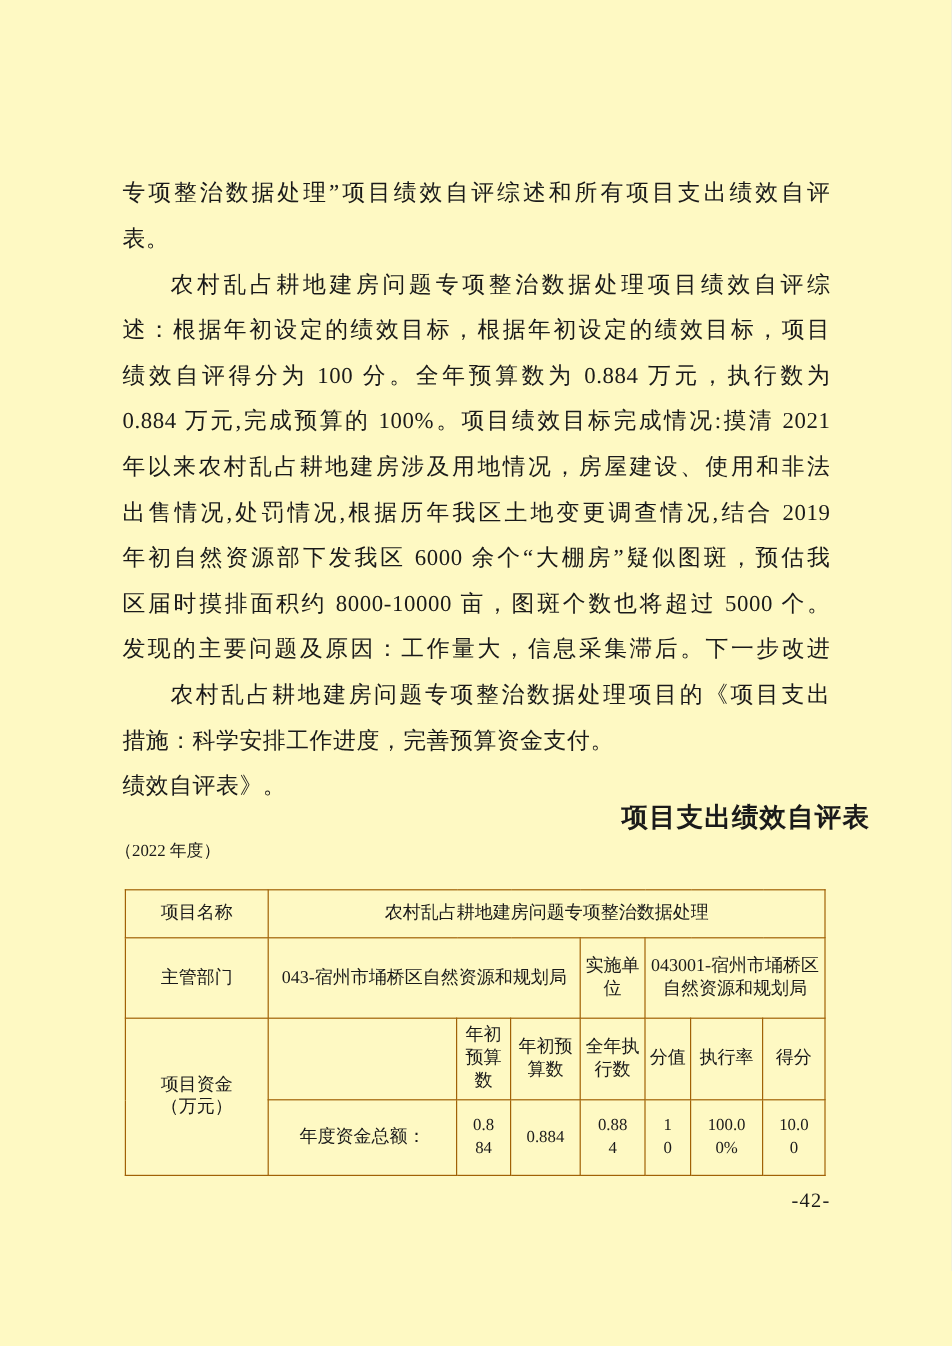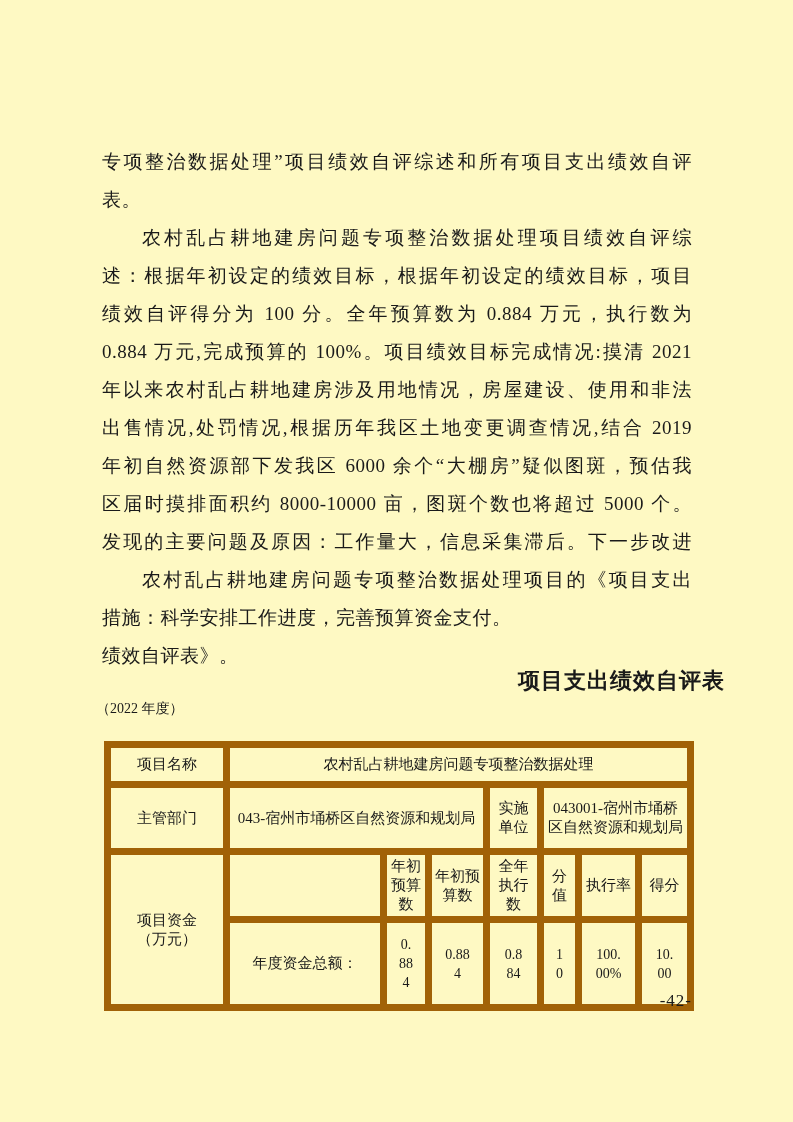--- a/index.html
+++ b/index.html
@@ -51,21 +51,21 @@
   }
   
   table.eval-table{
     position:absolute;
     left:104px;top:741px;
     width:583px;
     border-collapse:collapse;
     table-layout:fixed;
   }
   table.eval-table td{
-    border:7px solid #a16207;
+    border:1px solid #a16207;
     text-align:center;
     vertical-align:middle;
     font-size:15px;
     line-height:19px;
     padding:2px 3px;
     word-break:break-all;
   }
   tr.r1{height:40px;}
   tr.r2{height:67px;}
   tr.r3{height:68px;}

